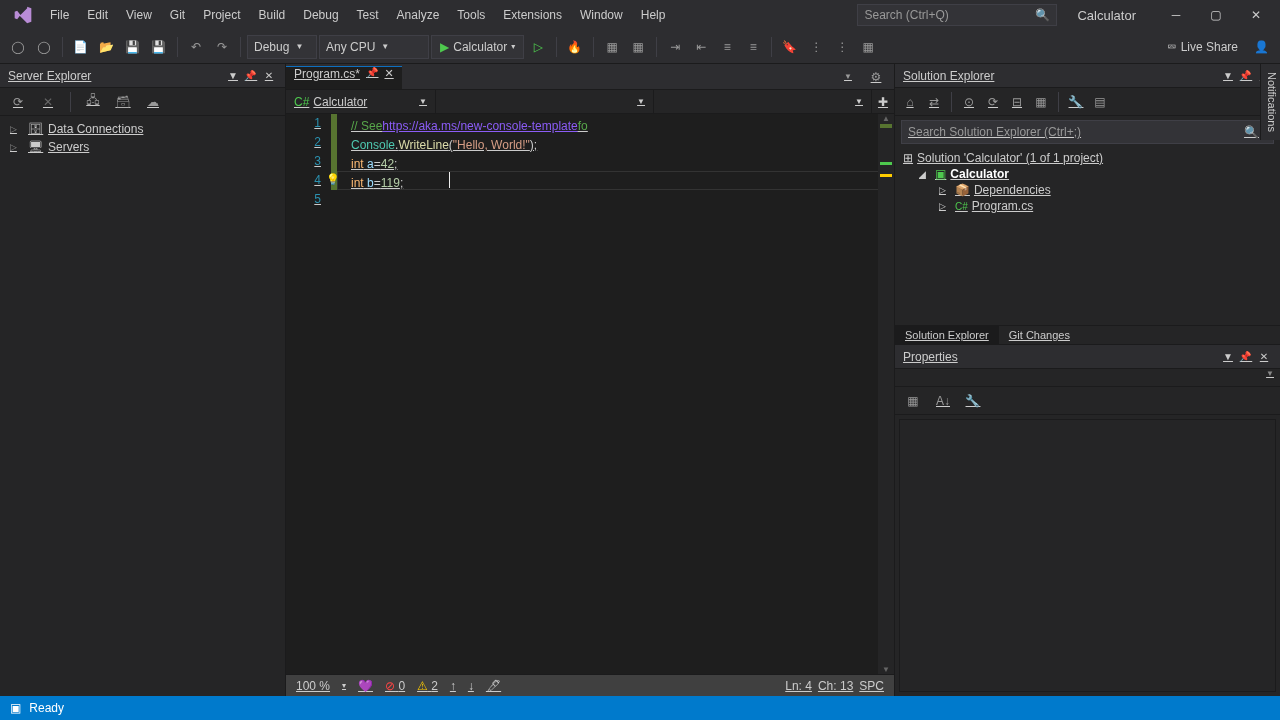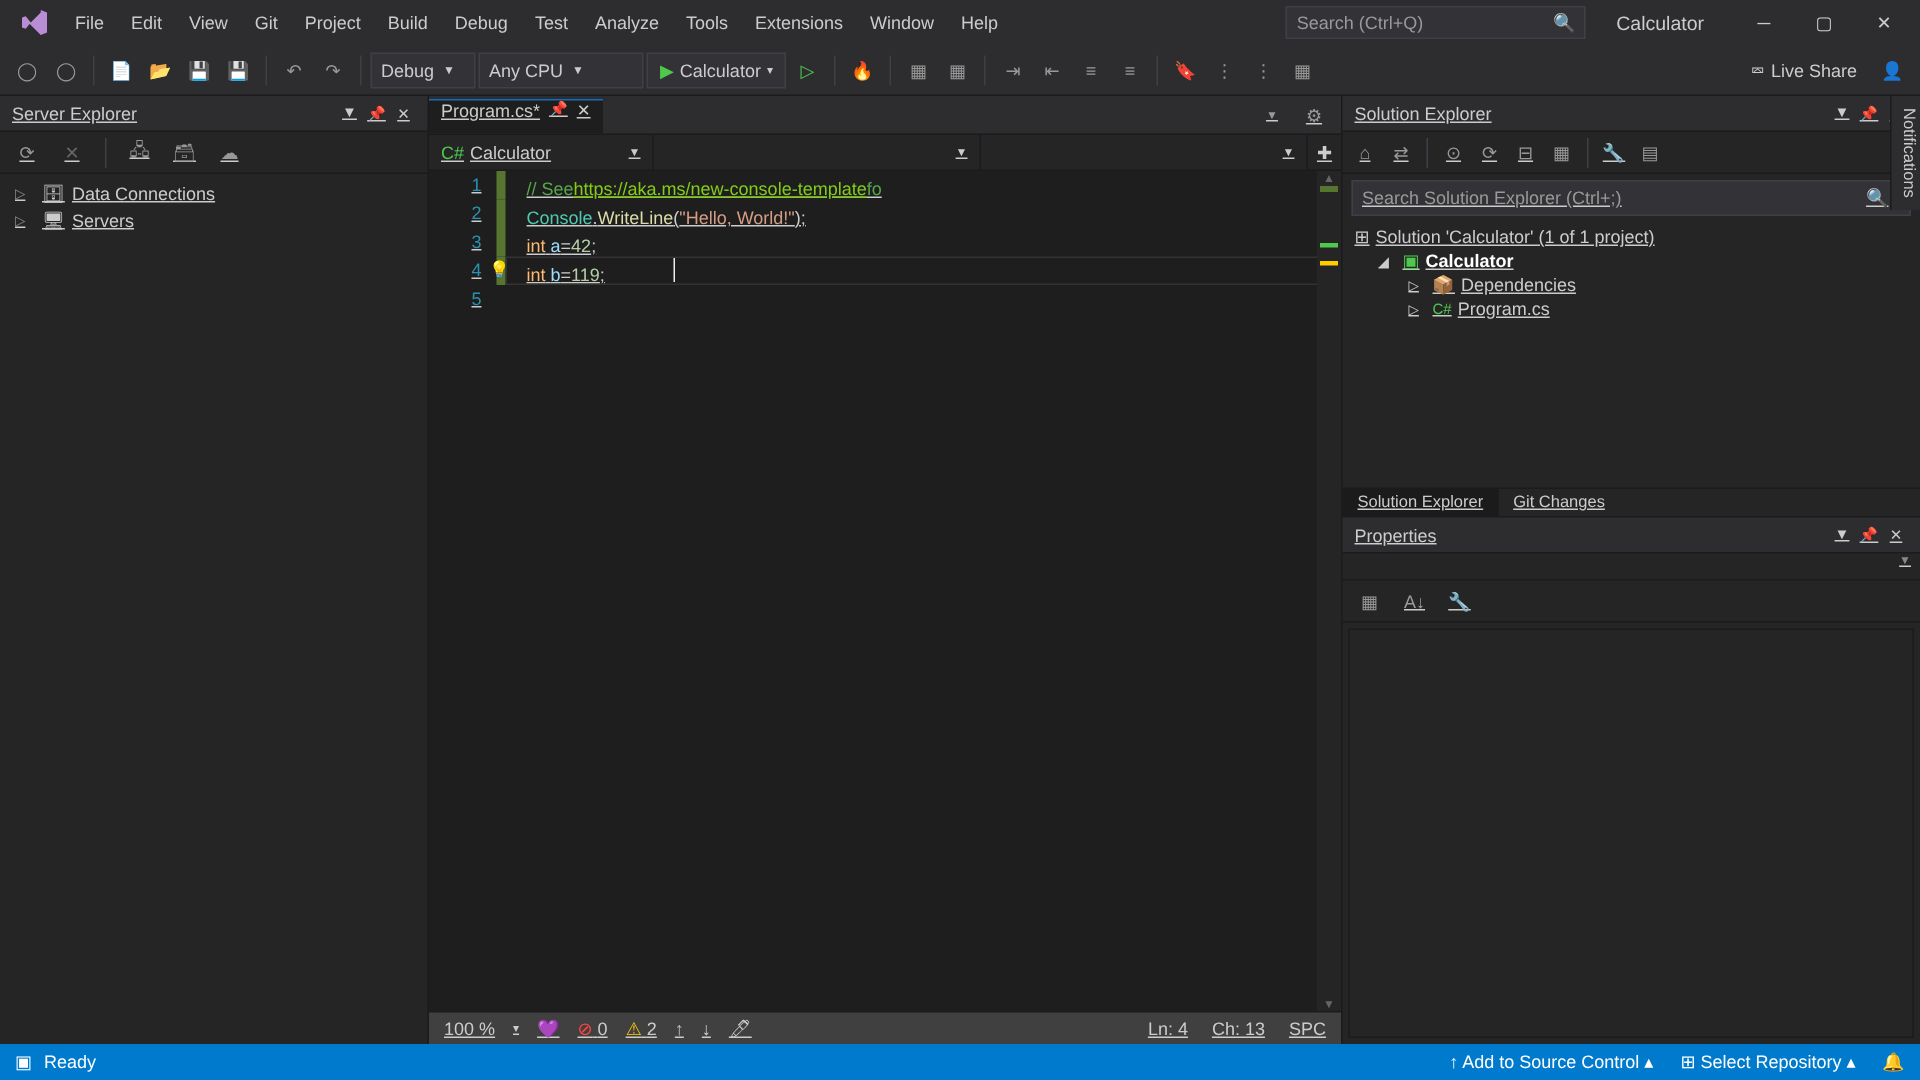--- a/index.html
+++ b/index.html
@@ -57,26 +57,26 @@
 .line { height: 19px; display: flex; align-items: flex-end; }
 .ln { height: 19px; line-height: 19px; color: #2b91af; font-size: 12px; padding-right: 8px; position:relative; }
 .changed { background: #577430; }
 .tok-comment { color: #57a64a; }
 .tok-kw { color: #fdba74; }
 .tok-type { color: #4ec9b0; }
 .tok-method { color: #dcdcaa; }
 .tok-str { color: #d69d85; }
 .tok-num { color: #b5cea8; }
 .tok-var { color: #9cdcfe; }
-.tok-url { color: #84cc16; text-decoration: underline; }
+.tok-url { color: #8b5cf6; text-decoration: underline; }
 .cursor-caret { position:absolute; width:1px; height:16px; background:#eee; top:58px; left:112px; }
 .line-hl { position:absolute; top:57px; left:0; right:0; height:19px; border: 1px solid #333; pointer-events:none; }
 .lightbulb { position:absolute; left:40px; top:59px; font-size:11px; color:#ffcc00; }
 .editor-status { height: 22px; border-top: 1px solid #1b1b1c; display: flex; align-items: center; padding: 0 10px; font-size: 11px; gap: 12px; background:#404040; }
-.editor-status .right { margin-left: auto; display:flex; gap:16px; }
+.editor-status .right { margin-left: auto; display:flex; gap:6px; }
 .err-icon { color:#f44; } .warn-icon{ color:#ffcc00; }
 .vscroll { position:absolute; right:0; top:0; bottom:0; width:16px; background:#252526; }
 .minimap-mark { position:absolute; right:2px; width:12px; }
 
 
 .right-col { width: 386px; display: flex; flex-direction: column; border-left: 1px solid #1b1b1c; background:#252526; }
 .sol-explorer { flex: 0 0 280px; display:flex; flex-direction:column; }
 .sol-toolbar { height: 28px; display: flex; align-items: center; padding: 0 4px; gap: 2px; border-bottom: 1px solid #1b1b1c; flex-wrap:nowrap; overflow:hidden; }
 .sol-toolbar .tb-btn { width:22px; }
 .sol-search { height: 24px; margin: 4px 6px; background: #333337; border: 1px solid #3f3f46; padding: 0 6px; display: flex; align-items: center; color: #999; }
@@ -392,18 +392,13 @@
       <div class="prop-body"></div>
     </div>
   </div>
 </div>
 
 <div class="vtab">Notifications</div>
 
 <div class="statusbar">
   <span>▣</span>
   <span style="margin-left:8px">Ready</span>
-  <div class="right">
-    <span>↑ <span>Add to Source Control</span> ▴</span>
-    <span>⊞ <span>Select Repository</span> ▴</span>
-    <span>🔔</span>
-  </div>
 </div>
 
 </body></html>

